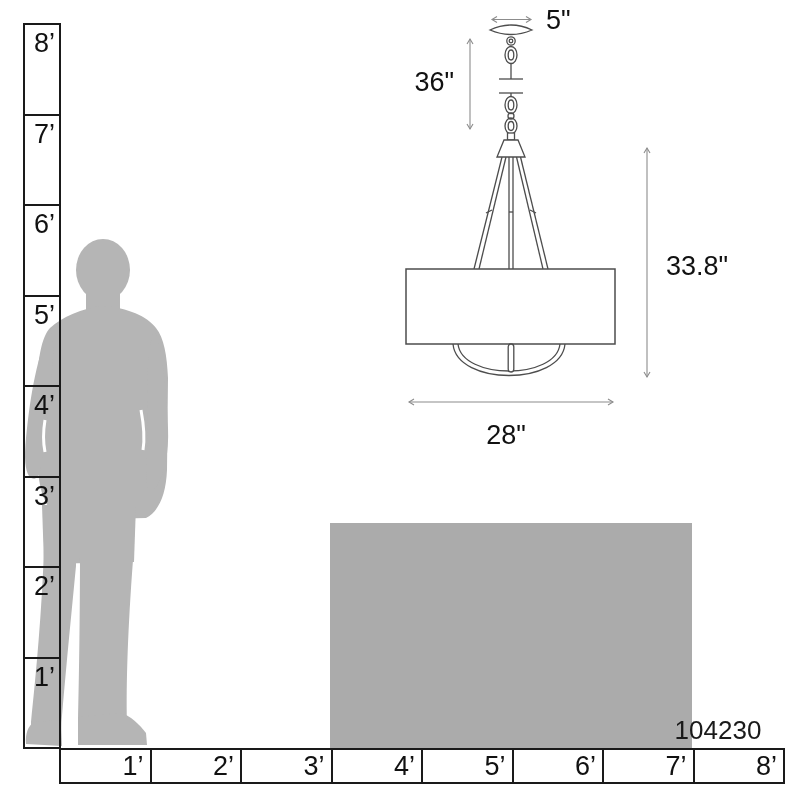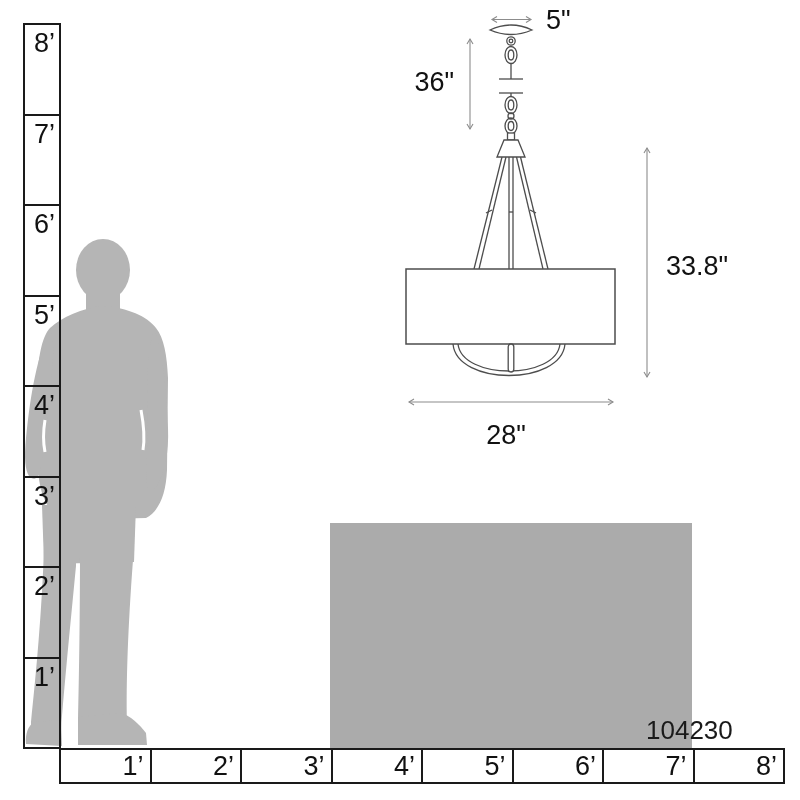--- a/index.html
+++ b/index.html
@@ -18,21 +18,21 @@
   .v-cell span{display:block;text-align:right;padding:5px 4px 0 0;font-size:27px;line-height:1;}
   .h-ruler{
     position:absolute;left:59px;top:748px;width:726px;height:36px;
     display:flex;border:2px solid #1a1a1a;box-sizing:border-box;z-index:3;
   }
   .h-cell{flex:1;border-right:2px solid #1a1a1a;box-sizing:border-box;display:flex;align-items:center;justify-content:flex-end;}
   .h-cell:last-child{border-right:none;}
   .h-cell span{font-size:27px;line-height:1;padding-right:6px;}
   .dim{position:absolute;font-size:27px;line-height:1.15;color:#111111;z-index:4;white-space:nowrap;}
   .product-number{
-    position:absolute;left:646px;top:716px;width:144px;text-align:left;
+    position:absolute;left:646px;top:716px;width:144px;text-align:center;
     font-size:26px;line-height:1.1;color:#1a1a1a;z-index:4;
   }
 </style>
 </head>
 <body>
 
 <div class="stage">
 
   <div class="table-block"></div>
 

